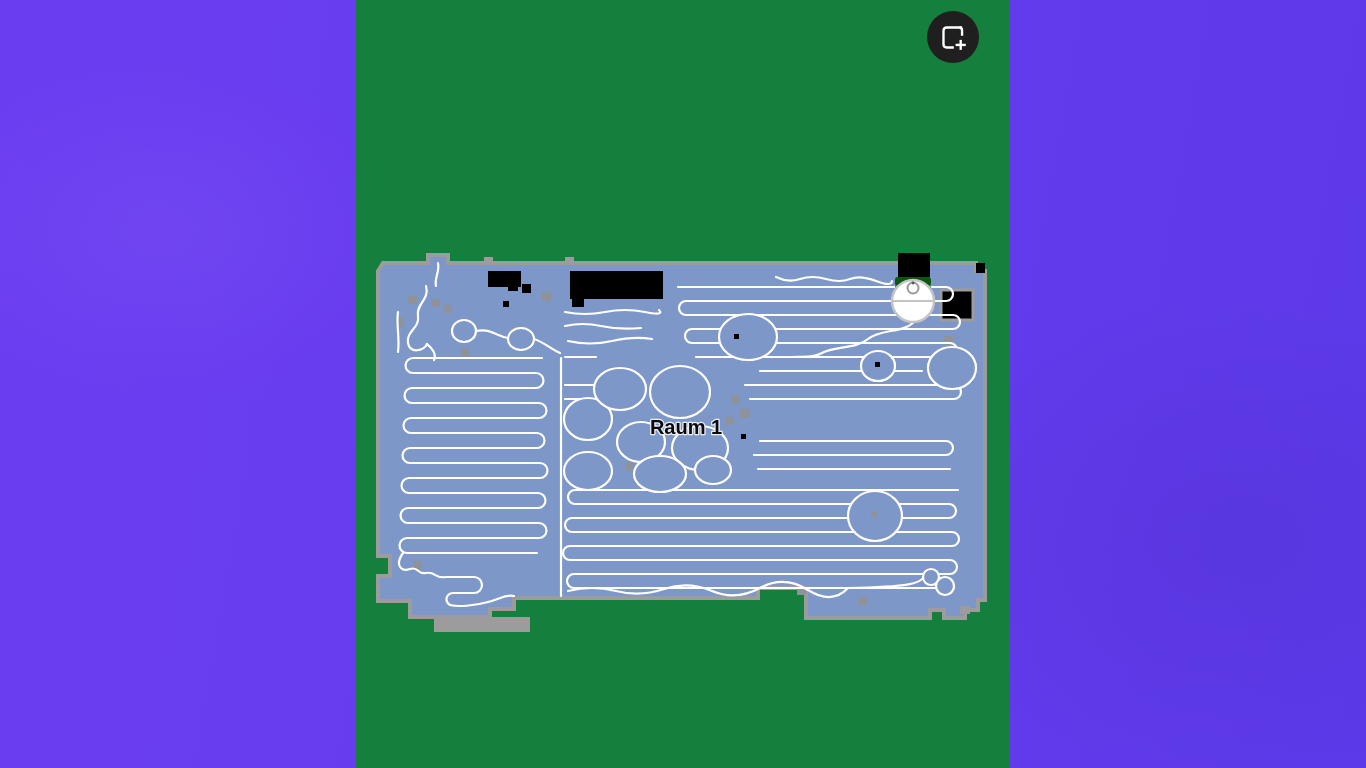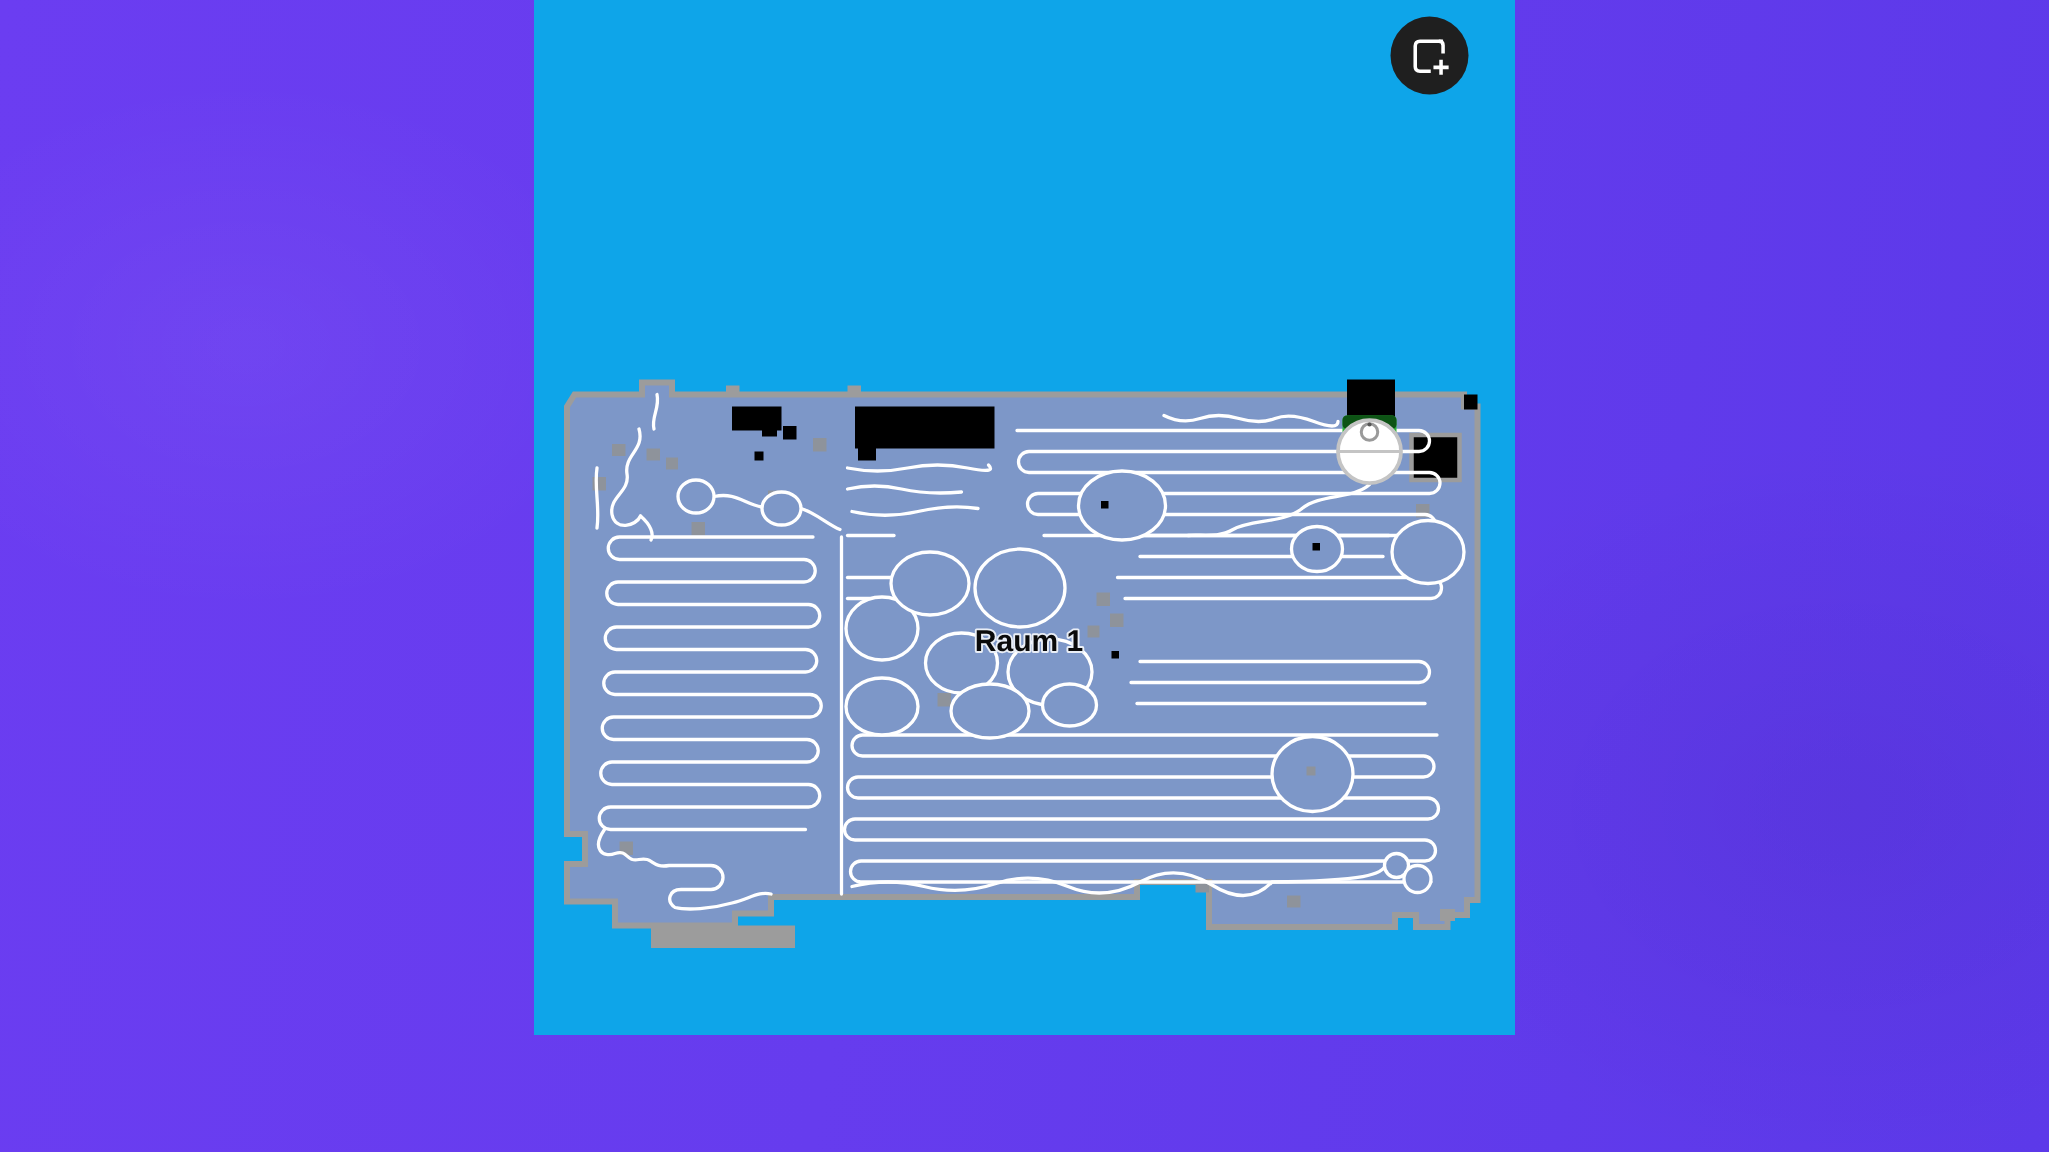--- a/index.html
+++ b/index.html
@@ -12,22 +12,22 @@
   .stage{position:absolute;inset:0;}
   
   .stage::before{
     content:"";position:absolute;inset:0;
     background:
       radial-gradient(420px 300px at 12% 30%, rgba(255,255,255,0.045), transparent 60%),
       radial-gradient(500px 380px at 90% 70%, rgba(0,0,40,0.06), transparent 65%);
     pointer-events:none;
   }
   .phone-screen{
-    position:absolute;left:356px;top:0;width:654px;height:690px;
-    background:#0ea5e9;
+    position:absolute;left:356px;top:0;width:654px;height:768px;
+    background:#15803d;
   }
   .map-svg{position:absolute;left:0;top:0;width:654px;height:768px;display:block;}
   .add-map-button{
     position:absolute;left:571px;top:11px;width:52px;height:52px;border-radius:50%;
     display:flex;align-items:center;justify-content:center;cursor:pointer;
   }
   .add-map-button svg{width:27px;height:27px;display:block;}
   .room-label{
     font-family:"Liberation Sans",sans-serif;
     font-size:20px;font-weight:700;

